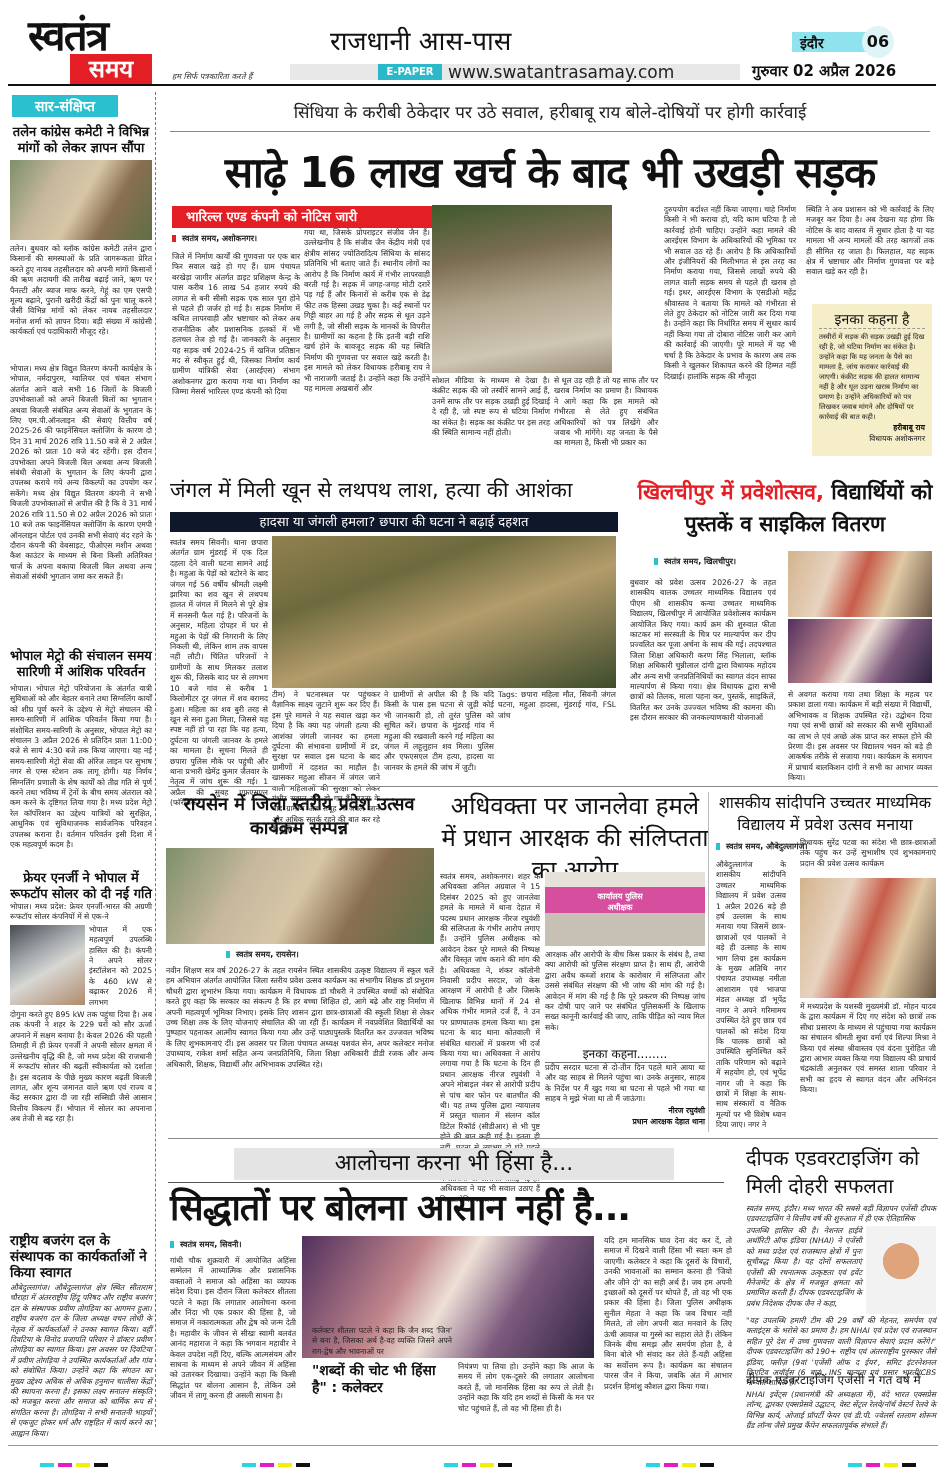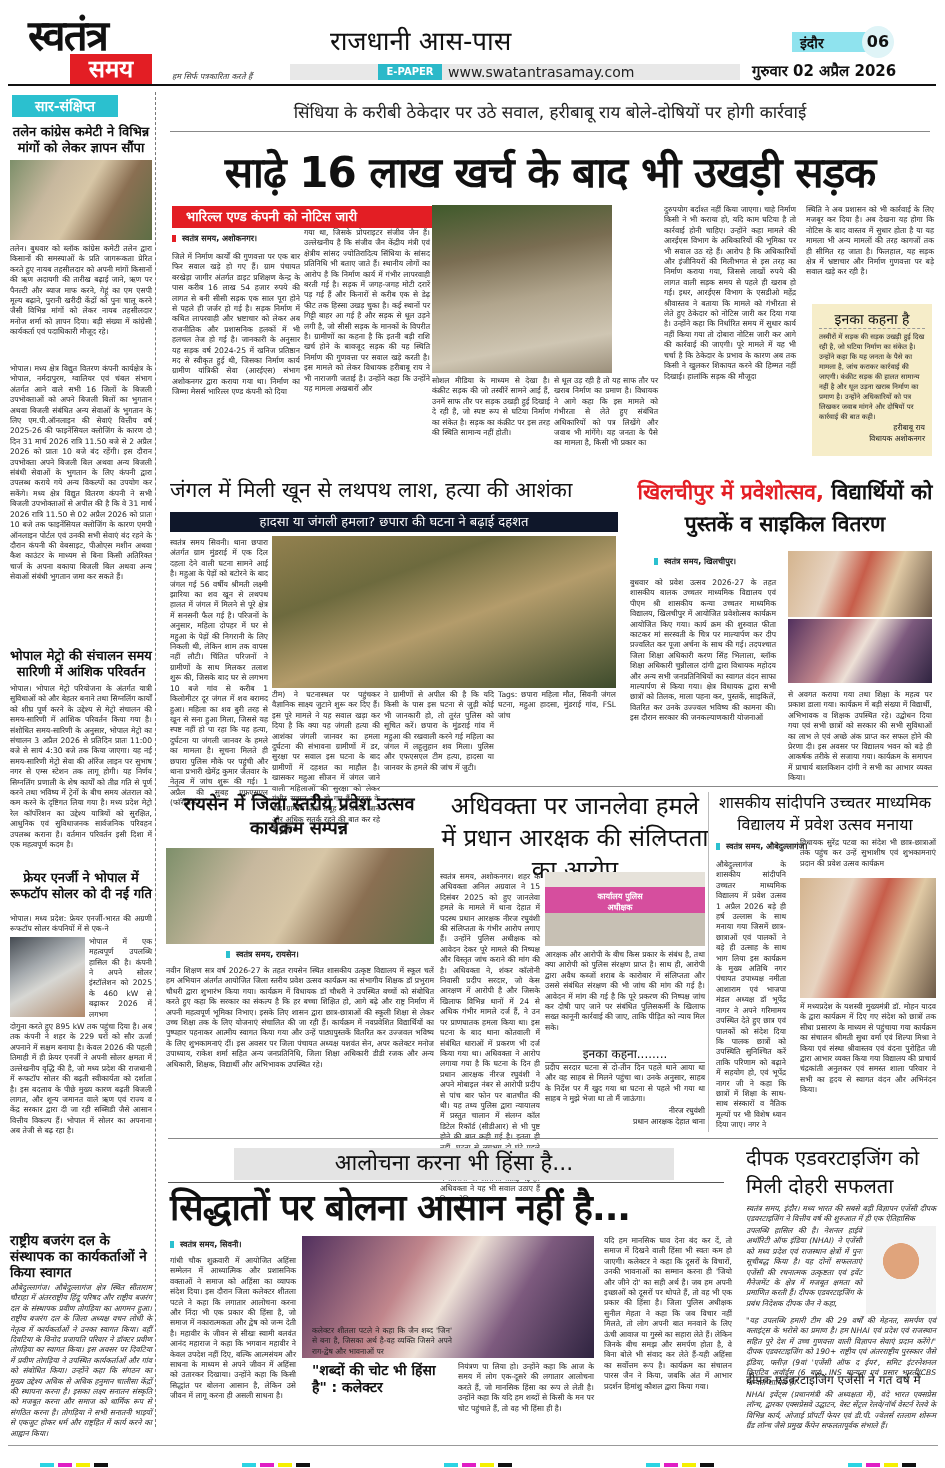--- a/index.html
+++ b/index.html
@@ -4,21 +4,21 @@
 <style>
 *{box-sizing:border-box;margin:0;padding:0}
 body{width:945px;height:1468px;background:#fff;font-family:"DejaVu Sans",sans-serif;color:#111;position:relative;overflow:hidden}
 .abs{position:absolute}
 .logo-top{left:28px;top:14px;font-family:"DejaVu Serif",serif;font-weight:bold;font-size:42px;letter-spacing:-2px;line-height:44px;color:#111}
 .logo-bottom{left:70px;top:54px;width:82px;height:30px;background:#e31e24;color:#fff;font-weight:bold;font-size:24px;text-align:center;line-height:30px}
 .tagline{left:172px;top:70px;font-size:8px;font-style:italic;color:#333}
 .section-title{left:330px;top:22px;font-size:26px;color:#111}
 .epaper-bar{left:290px;top:64px;width:450px;height:16px;background:#e8e8e8}
 .epaper-badge{left:378px;top:64px;width:64px;height:16px;background:#2bb9c9;color:#fff;font-size:10px;text-align:center;line-height:16px;font-weight:bold}
-.epaper-url{left:448px;top:64px;font-size:14px;line-height:16px;color:#222}
+.epaper-url{left:448px;top:64px;font-size:17px;line-height:16px;color:#222}
 .edition-box{left:792px;top:32px;width:98px;height:20px;background:#8fe3ee}
 .edition-name{left:800px;top:33px;font-size:14px;font-weight:bold}
 .page-no{left:862px;top:26px;width:32px;height:32px;border-radius:50%;background:#dff4f7;font-size:16px;font-weight:bold;text-align:center;line-height:32px}
 .date{left:752px;top:60px;font-size:15px;font-weight:bold}
 .mast-rule{left:8px;top:84px;width:928px;height:2px;background:#111}
 .vrule{left:155px;top:92px;width:1px;height:1335px;border-left:1px dashed #777}
 .sar{left:12px;top:95px;width:106px;height:22px;background:#2bc0cf;color:#fff;font-weight:bold;font-size:14px;text-align:center;line-height:22px}
 .h-left{font-weight:bold;font-size:13px;line-height:16px;text-align:center;color:#111}
 .body-s{font-size:7.6px;line-height:10.4px;color:#222;text-align:justify}
 .photo{background:linear-gradient(135deg,#6b7a55,#a89a7c 40%,#c9b79a 60%,#5d6b48)}
@@ -33,21 +33,21 @@
 .kicker{font-size:17px;color:#222;text-align:center}
 .mainhead{font-weight:bold;font-size:42px;letter-spacing:-1px;color:#111;line-height:50px}
 .redbar{background:#e31e24;color:#fff;font-size:13px;font-weight:bold;line-height:22px;padding-left:14px}
 .blackbar{background:#0f172a;color:#fff;font-size:13px;line-height:20px;text-align:center}
 .dateline{font-size:8px;font-weight:bold;color:#222}
 .dateline:before{content:"";display:inline-block;width:4px;height:7px;background:#e31e24;margin-right:6px;vertical-align:middle}
 .dateline.cyan:before{background:#2bc0cf}
 .quote-box{background:#f6edc9;padding:5px 7px}
 .quote-title{font-size:14px;text-align:center;border-bottom:1px dashed #999;margin-bottom:3px}
 .quote-text{font-size:7.6px;line-height:11px;color:#222}
-.quote-by{font-size:7.6px;font-weight:normal;text-align:right;line-height:11px}
+.quote-by{font-size:7.6px;font-weight:bold;text-align:right;line-height:11px}
 .head2{font-size:21px;color:#111;line-height:28px}
 .head3{font-size:18px;color:#111;line-height:24px;text-align:center}
 .hrule{height:1px;background:#888}
 .cmyk span{display:inline-block;width:14px;height:4px;margin-right:4px}
 .graybox{background:#e4e4e4;text-align:center;font-size:22px;line-height:30px}
 </style>
 </head>
 <body>
 
 <div class="abs logo-top">स्वतंत्र</div>
@@ -76,21 +76,21 @@
   <div class="body-s" style="margin-top:4px">भोपाल। मध्य क्षेत्र विद्युत वितरण कंपनी कार्यक्षेत्र के भोपाल, नर्मदापुरम, ग्वालियर एवं चंबल संभाग अंतर्गत आने वाले सभी 16 जिलों के बिजली उपभोक्ताओं को अपने बिजली बिलों का भुगतान अथवा बिजली संबंधित अन्य सेवाओं के भुगतान के लिए एम.पी.ऑनलाइन की सेवाएं वित्तीय वर्ष 2025-26 की फाइनेंसियल क्लोजिंग के कारण दो दिन 31 मार्च 2026 रात्रि 11.50 बजे से 2 अप्रैल 2026 को प्रातः 10 बजे बंद रहेंगी। इस दौरान उपभोक्ता अपने बिजली बिल अथवा अन्य बिजली संबंधी सेवाओं के भुगतान के लिए कंपनी द्वारा उपलब्ध कराये गये अन्य विकल्पों का उपयोग कर सकेंगे। मध्य क्षेत्र विद्युत वितरण कंपनी ने सभी बिजली उपभोक्ताओं से अपील की है कि वे 31 मार्च 2026 रात्रि 11.50 से 02 अप्रैल 2026 को प्रातः 10 बजे तक फाइनेंसियल क्लोजिंग के कारण एमपी ऑनलाइन पोर्टल एवं उनकी सभी सेवाएं बंद रहने के दौरान कंपनी की वेबसाइट, पीओएस मशीन अथवा कैश काउंटर के माध्यम से बिना किसी अतिरिक्त चार्ज के अपना बकाया बिजली बिल अथवा अन्य सेवाओं संबंधी भुगतान जमा कर सकते हैं।</div>
 </div>
 
 <div class="abs" style="left:10px;top:648px;width:142px">
   <div class="h-left">भोपाल मेट्रो की संचालन समय सारिणी में आंशिक परिवर्तन</div>
   <div class="body-s" style="margin-top:4px">भोपाल। भोपाल मेट्रो परियोजना के अंतर्गत यात्री सुविधाओं को और बेहतर बनाने तथा सिग्नलिंग कार्यों को शीघ्र पूर्ण करने के उद्देश्य से मेट्रो संचालन की समय-सारिणी में आंशिक परिवर्तन किया गया है। संशोधित समय-सारिणी के अनुसार, भोपाल मेट्रो का संचालन 3 अप्रैल 2026 से प्रतिदिन प्रातः 11:00 बजे से सायं 4:30 बजे तक किया जाएगा। यह नई समय-सारिणी मेट्रो सेवा की ऑरेंज लाइन पर सुभाष नगर से एम्स स्टेशन तक लागू होगी। यह निर्णय सिग्नलिंग प्रणाली के शेष कार्यों को तीव्र गति से पूर्ण करने तथा भविष्य में ट्रेनों के बीच समय अंतराल को कम करने के दृष्टिगत लिया गया है। मध्य प्रदेश मेट्रो रेल कॉर्पोरेशन का उद्देश्य यात्रियों को सुरक्षित, आधुनिक एवं सुविधाजनक सार्वजनिक परिवहन उपलब्ध कराना है। वर्तमान परिवर्तन इसी दिशा में एक महत्वपूर्ण कदम है।</div>
 </div>
 
 <div class="abs" style="left:10px;top:870px;width:142px">
   <div class="h-left">फ्रेयर एनर्जी ने भोपाल में रूफटॉप सोलर को दी नई गति</div>
-  <div class="body-s" style="margin-top:12px">भोपाल। मध्य प्रदेश: फ्रेयर एनर्जी-भारत की अग्रणी रूफटॉप सोलर कंपनियों में से एक-ने</div>
+  <div class="body-s" style="margin-top:0">भोपाल। मध्य प्रदेश: फ्रेयर एनर्जी-भारत की अग्रणी रूफटॉप सोलर कंपनियों में से एक-ने</div>
   <div style="display:flex;gap:4px;margin:2px 0">
     <div class="photo solar" style="width:75px;height:80px;flex:none"></div>
     <div class="body-s">भोपाल में एक महत्वपूर्ण उपलब्धि हासिल की है। कंपनी ने अपने सोलर इंस्टॉलेशन को 2025 के 460 kW से बढ़ाकर 2026 में लगभग</div>
   </div>
   <div class="body-s">दोगुना करते हुए 895 kW तक पहुंचा दिया है। अब तक कंपनी ने शहर के 229 घरों को सौर ऊर्जा अपनाने में सक्षम बनाया है। केवल 2026 की पहली तिमाही में ही फ्रेयर एनर्जी ने अपनी सोलर क्षमता में उल्लेखनीय वृद्धि की है, जो मध्य प्रदेश की राजधानी में रूफटॉप सोलर की बढ़ती स्वीकार्यता को दर्शाता है। इस बदलाव के पीछे मुख्य कारण बढ़ती बिजली लागत, और शून्य जमानत वाले ऋण एवं राज्य व केंद्र सरकार द्वारा दी जा रही सब्सिडी जैसे आसान वित्तीय विकल्प हैं। भोपाल में सोलर का अपनाना अब तेजी से बढ़ रहा है।</div>
 </div>
 
 <div class="abs" style="left:10px;top:1232px;width:142px">
   <div class="h-left" style="text-align:left;font-size:13.5px">राष्ट्रीय बजरंग दल के संस्थापक का कार्यकर्ताओं ने किया स्वागत</div>
   <div class="body-s" style="font-style:italic;margin-top:3px">औबेदुल्लागंज। औबेदुल्लागंज क्षेत्र स्थित सीताराम चौराहा में अंतरराष्ट्रीय हिंदू परिषद और राष्ट्रीय बजरंग दल के संस्थापक प्रवीण तोगड़िया का आगमन हुआ। राष्ट्रीय बजरंग दल के जिला अध्यक्ष वचन लोधी के नेतृत्व में कार्यकर्ताओं ने उनका स्वागत किया। वहीं दिवटिया के विनोद प्रजापति परिवार ने डॉक्टर प्रवीण तोगड़िया का स्वागत किया। इस अवसर पर दिवटिया में प्रवीण तोगड़िया ने उपस्थित कार्यकर्ताओं और गांव को संबोधित किया। उन्होंने कहा कि संगठन का मुख्य उद्देश्य अधिक से अधिक हनुमान चालीसा केंद्रों की स्थापना करना है। इसका लक्ष्य सनातन संस्कृति को मजबूत करना और समाज को धार्मिक रूप से संगठित करना है। तोगड़िया ने सभी सनातनी भाइयों से एकजुट होकर धर्म और राष्ट्रहित में कार्य करने का आह्वान किया।</div>
@@ -142,21 +142,21 @@
 <div class="abs" style="left:440px;top:790px;width:270px;font-size:24px;line-height:32px;text-align:center">अधिवक्ता पर जानलेवा हमले में प्रधान आरक्षक की संलिप्तता का आरोप</div>
 <div class="abs body-s" style="left:440px;top:872px;width:100px">स्वतंत्र समय, अशोकनगर। शहर के अधिवक्ता अनिल अग्रवाल ने 15 दिसंबर 2025 को हुए जानलेवा हमले के मामले में थाना देहात में पदस्थ प्रधान आरक्षक नीरज रघुवंशी की संलिप्तता के गंभीर आरोप लगाए हैं। उन्होंने पुलिस अधीक्षक को आवेदन देकर पूरे मामले की निष्पक्ष और विस्तृत जांच कराने की मांग की है। अधिवक्ता ने, शंकर कॉलोनी निवासी प्रदीप सरदार, जो केस आरक्षण में आरोपी है और जिसके खिलाफ विभिन्न थानों में 24 से अधिक गंभीर मामले दर्ज हैं, ने उन पर प्राणघातक हमला किया था। इस घटना के बाद थाना कोतवाली में संबंधित धाराओं में प्रकरण भी दर्ज किया गया था। अधिवक्ता ने आरोप लगाया गया है कि घटना के दिन ही प्रधान आरक्षक नीरज रघुवंशी ने अपने मोबाइल नंबर से आरोपी प्रदीप से पांच बार फोन पर बातचीत की थी। यह तथ्य पुलिस द्वारा न्यायालय में प्रस्तुत चालान में संलग्न कॉल डिटेल रिकॉर्ड (सीडीआर) से भी पुष्ट होने की बात कही गई है। इतना ही नहीं, घटना से लगभग दो घंटे पहले भी दोनों के बीच बातचीत होने का उल्लेख किया गया है, जिससे हमले में साजिश की आशंका जताई गई है। अधिवक्ता ने यह भी सवाल उठाए हैं कि आरोपित प्रकरण</div>
 <div class="abs photo office" style="left:545px;top:872px;width:160px;height:74px">
   <div style="position:absolute;left:40px;top:18px;color:#fff;font-size:8px;font-weight:bold;text-align:center;width:70px">कार्यालय पुलिस अधीक्षक</div>
 </div>
 <div class="abs body-s" style="left:545px;top:950px;width:160px">आरक्षक और आरोपी के बीच किस प्रकार के संबंध है, तथा क्या आरोपी को पुलिस संरक्षण प्राप्त है। साथ ही, आरोपी द्वारा अवैध कब्जों शराब के कारोबार में संलिप्तता और उससे संबंधित संरक्षण की भी जांच की मांग की गई है। आवेदन में मांग की गई है कि पूरे प्रकरण की निष्पक्ष जांच कर दोषी पाए जाने पर संबंधित पुलिसकर्मी के खिलाफ सख्त कानूनी कार्रवाई की जाए, ताकि पीड़ित को न्याय मिल सके।</div>
 <div class="abs" style="left:545px;top:1045px;width:160px">
   <div style="font-size:12px;text-align:center;border-bottom:1px solid #777">इनका कहना........</div>
   <div class="body-s">प्रदीप सरदार घटना से दो-तीन दिन पहले थाने आया था और वह साहब से मिलने पहुंचा था। उनके अनुसार, साहब के निर्देश पर मैं खुद गया था घटना से पहले भी गया था साहब ने मुझे भेजा था तो मैं जाऊंगा।</div>
   <div class="quote-by">नीरज रघुवंशी</div>
-  <div class="quote-by" style="font-weight:normal">प्रधान आरक्षक देहात थाना</div>
+  <div class="quote-by" style="font-weight:bold">प्रधान आरक्षक देहात थाना</div>
 </div>
 
 <div class="abs" style="left:708px;top:792px;width:1px;height:340px;background:#bbb"></div>
 <div class="abs head3" style="left:712px;top:792px;width:226px;font-size:16px;line-height:22px">शासकीय सांदीपनि उच्चतर माध्यमिक विद्यालय में प्रवेश उत्सव मनाया</div>
 <div class="abs dateline cyan" style="left:716px;top:840px">स्वतंत्र समय, औबेदुल्लागंज।</div>
 <div class="abs body-s" style="left:716px;top:860px;width:70px">औबेदुल्लागंज के शासकीय सांदीपनि उच्चतर माध्यमिक विद्यालय में प्रवेश उत्सव 1 अप्रैल 2026 बड़े ही हर्ष उल्लास के साथ मनाया गया जिसमें छात्र-छात्राओं एवं पालकों ने बड़े ही उत्साह के साथ भाग लिया इस कार्यक्रम के मुख्य अतिथि नगर पंचायत उपाध्यक्ष नमीता आशाराम एवं भाजपा मंडल अध्यक्ष डॉ भूपेंद्र नागर ने अपने गरिमामय उपस्थित देते हुए छात्र एवं पालकों को संदेश दिया कि पालक छात्रों को उपस्थिति सुनिश्चित करें ताकि परिणाम को बढ़ाने में सहयोग हो, एवं भूपेंद्र नागर जी ने कहा कि छात्रों में शिक्षा के साथ-साथ संस्कारों व नैतिक मूल्यों पर भी विशेष ध्यान दिया जाए। नगर ने</div>
 <div class="abs body-s" style="left:800px;top:838px;width:136px">विधायक सुरेंद्र पटवा का संदेश भी छात्र-छात्राओं तक पहुंच कर उन्हें सुभाशीष एवं शुभकामनाएं प्रदान की प्रवेश उत्सव कार्यक्रम</div>
 <div class="abs photo school" style="left:800px;top:878px;width:136px;height:120px"></div>
 <div class="abs body-s" style="left:800px;top:1002px;width:136px">में मध्यप्रदेश के यशस्वी मुख्यमंत्री डॉ. मोहन यादव के द्वारा कार्यक्रम में दिए गए संदेश को छात्रों तक सीधा प्रसारण के माध्यम से पहुंचाया गया कार्यक्रम का संचालन श्रीमती सुधा वर्मा एवं शिल्पा मिश्रा ने किया एवं संस्था श्रीवास्तव एवं वंदना पुरोहित जी द्वारा आभार व्यक्त किया गया विद्यालय की प्राचार्य चंद्रकांती अनुलकर एवं समस्त शाला परिवार ने सभी का हृदय से स्वागत वंदन और अभिनंदन किया।</div>
 

